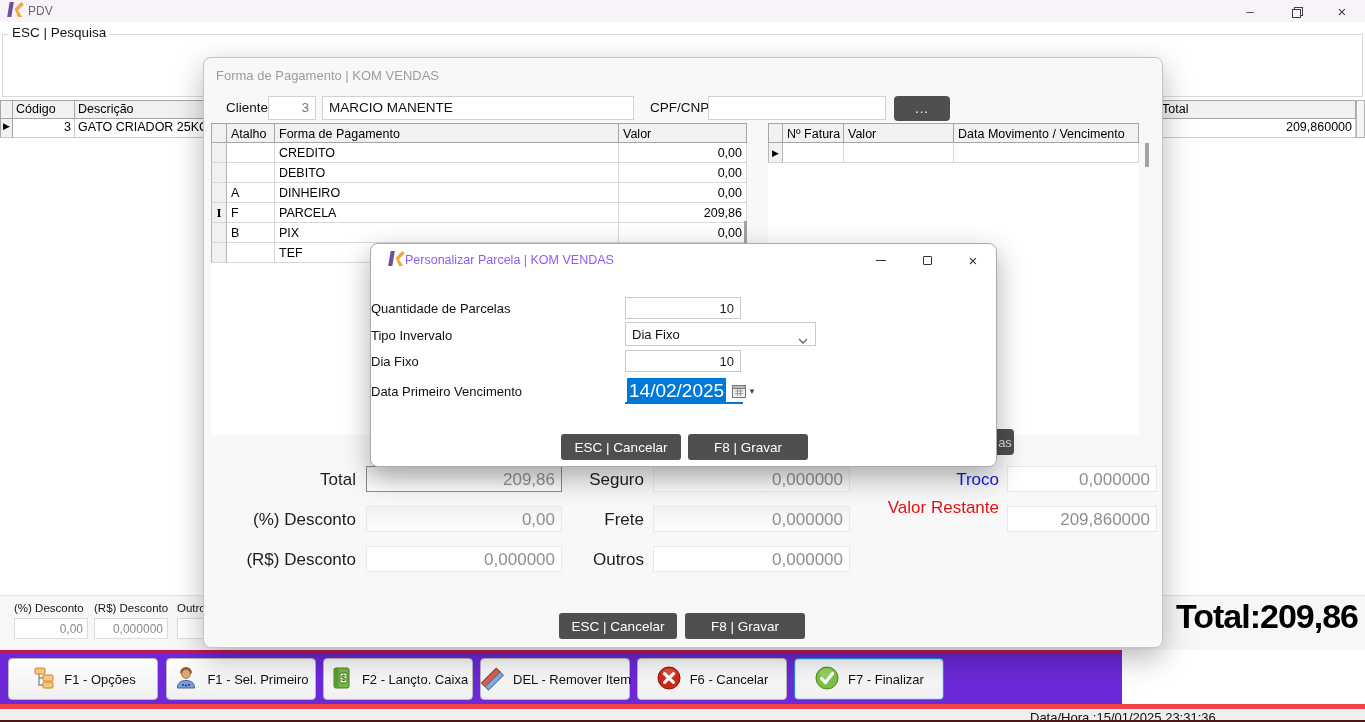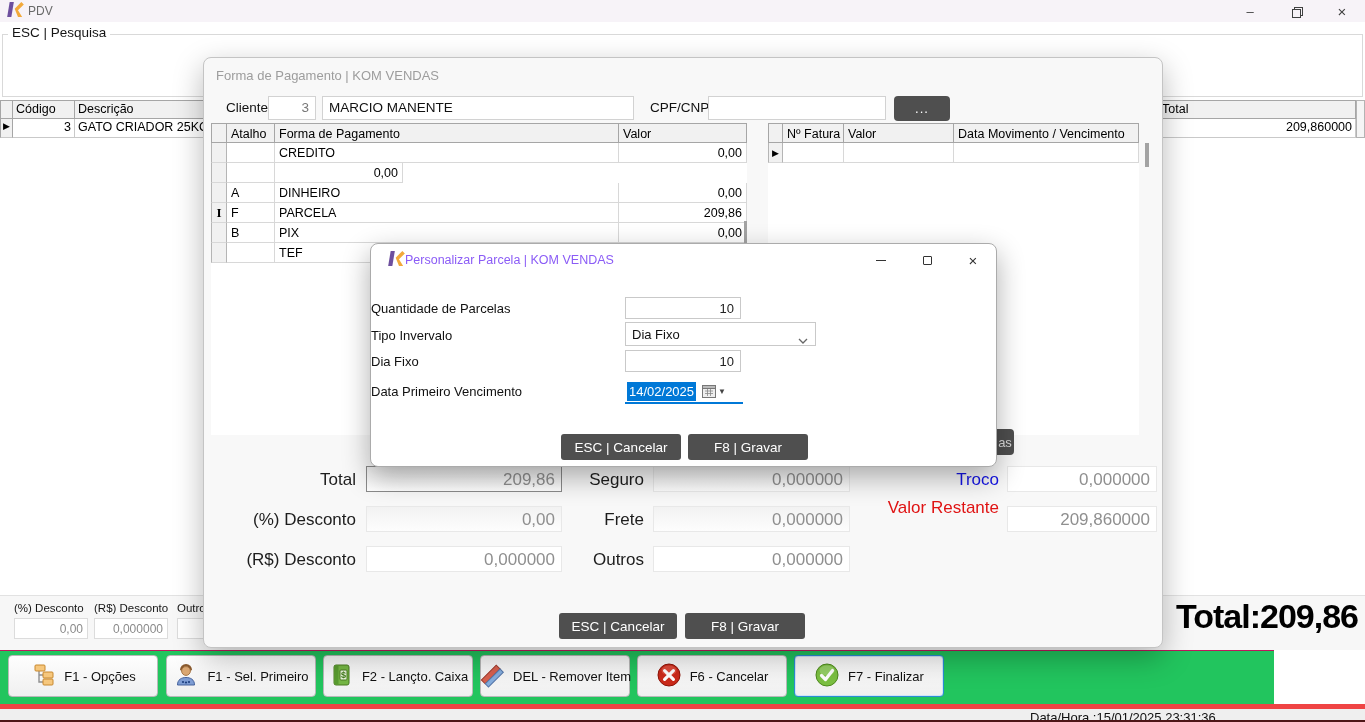--- a/index.html
+++ b/index.html
@@ -34,21 +34,21 @@
   .mg-scroll{position:absolute;left:1356px;top:100px;width:9px;height:38px;background:#f5f5f5;border:1px solid #b3b3b3}
   .items-area{position:absolute;left:0;top:138px;width:1365px;height:457px;background:#fff}
 
   
   .bottom-panel{position:absolute;left:0;top:595px;width:1365px;height:55px;background:#f7f7f7;border-top:1px solid #e2e2e2}
   .ff-label{position:absolute;top:6px;font-size:11.5px;color:#151515;white-space:nowrap}
   .ff-field{position:absolute;top:22px;height:21px;background:#fff;border:1px solid #dcdcdc;font-size:12px;color:#8a8a8a;text-align:right;padding:3px 4px 0 0}
   .grand-total{position:absolute;right:7px;top:597px;font-size:34px;font-weight:800;color:#000;letter-spacing:-1px;white-space:nowrap}
 
   
-  .toolbar{position:absolute;left:0;top:650px;width:1274px;height:54px;background:#22c55e;border-top:1px solid #be185d}
+  .toolbar{position:absolute;left:0;top:650px;width:1122px;height:54px;background:#6d28d9;border-top:4px solid #be185d}
   .tbtn{position:absolute;top:4px;height:42px;width:150px;background:linear-gradient(#fefefe,#f0f0f0);border:1px solid #b9b9b9;border-radius:4px;display:flex;align-items:center;justify-content:center;gap:8px;font-size:13px;color:#111;white-space:nowrap}
   .tbtn.focus{border:1px solid #2b8dd6;box-shadow:inset 0 0 0 1px #cfe6f7}
 
   
   .statusbar{position:absolute;left:0;top:704px;width:1365px;height:18px;background:#efefef;border-top:5px solid #ef4444}
   .status-text{position:absolute;left:1030px;top:1px;font-size:13px;color:#111;white-space:nowrap}
   .bottom-line{position:absolute;left:0;top:720px;width:1365px;height:2px;background:#4e1517}
 
   
   .dlg-pay{position:absolute;left:203px;top:57px;width:960px;height:591px;background:#f8f8f8;border:1px solid #c4c4c4;border-radius:8px;box-shadow:0 10px 30px rgba(0,0,0,.28);z-index:10}
@@ -85,21 +85,21 @@
   .dlg-parcela{position:absolute;left:370px;top:243px;width:627px;height:224px;background:#fff;border:1px solid #ababab;border-radius:8px;box-shadow:0 10px 28px rgba(0,0,0,.32);z-index:20}
   .m-title{position:absolute;left:34px;top:9px;font-size:12.5px;color:#8b5cf6;white-space:nowrap}
   .m-ctrl{position:absolute;top:3px;width:30px;height:26px;display:flex;align-items:center;justify-content:center;color:#333}
   .min-glyph{width:10px;border-top:1px solid #333}
   .max-glyph{width:9px;height:9px;border:1px solid #333;border-radius:1px}
   .p-label{position:absolute;left:0;width:247px;text-align:left;font-size:13px;color:#111;white-space:nowrap}
   .p-field{position:absolute;left:254px;width:116px;height:22px;border:1px solid #c9c9c9;background:#fff;font-size:13px;color:#222;text-align:right;padding:3px 6px 0 0}
   .p-combo{position:absolute;left:254px;top:78px;width:191px;height:24px;border:1px solid #c9c9c9;background:#fff;font-size:13px;color:#111;padding:4px 0 0 6px}
   .p-combo .chev{position:absolute;right:7px;top:9px}
   .p-date{position:absolute;left:254px;top:136px;width:118px;height:24px;background:#fff;border-bottom:2px solid #0078d7;display:flex;align-items:center}
-  .date-sel{background:#0078d7;color:#fff;font-size:13px;padding:2px 2px;margin-left:2px;white-space:nowrap}
+  .date-sel{background:#0078d7;color:#fff;font-size:19px;padding:2px 2px;margin-left:2px;white-space:nowrap}
   .date-arrow{font-size:8px;color:#444;margin-left:2px}
   .cal-wrap{margin-left:6px;display:flex;align-items:center}
 </style>
 </head>
 <body>
 
 <div id="screen">
 
   <div class="titlebar">
     <span class="klogo">
@@ -235,20 +235,21 @@
       </div>
       <div class="g-row g-body">
         <div class="g-c selcell" style="width:16px"></div>
         <div class="g-c" style="width:48px"></div>
         <div class="g-c" style="width:344px">CREDITO</div>
         <div class="g-c right" style="width:128px">0,00</div>
       </div>
       <div class="g-row g-body">
         <div class="g-c selcell" style="width:16px"></div>
         <div class="g-c" style="width:48px"></div>
+        <div class="g-c" style="width:344px">DEBITO</div>
         <div class="g-c right" style="width:128px">0,00</div>
       </div>
       <div class="g-row g-body">
         <div class="g-c selcell" style="width:16px"></div>
         <div class="g-c" style="width:48px">A</div>
         <div class="g-c" style="width:344px">DINHEIRO</div>
         <div class="g-c right" style="width:128px">0,00</div>
       </div>
       <div class="g-row g-body">
         <div class="g-c selcell edit-beam" style="width:16px">I</div>

